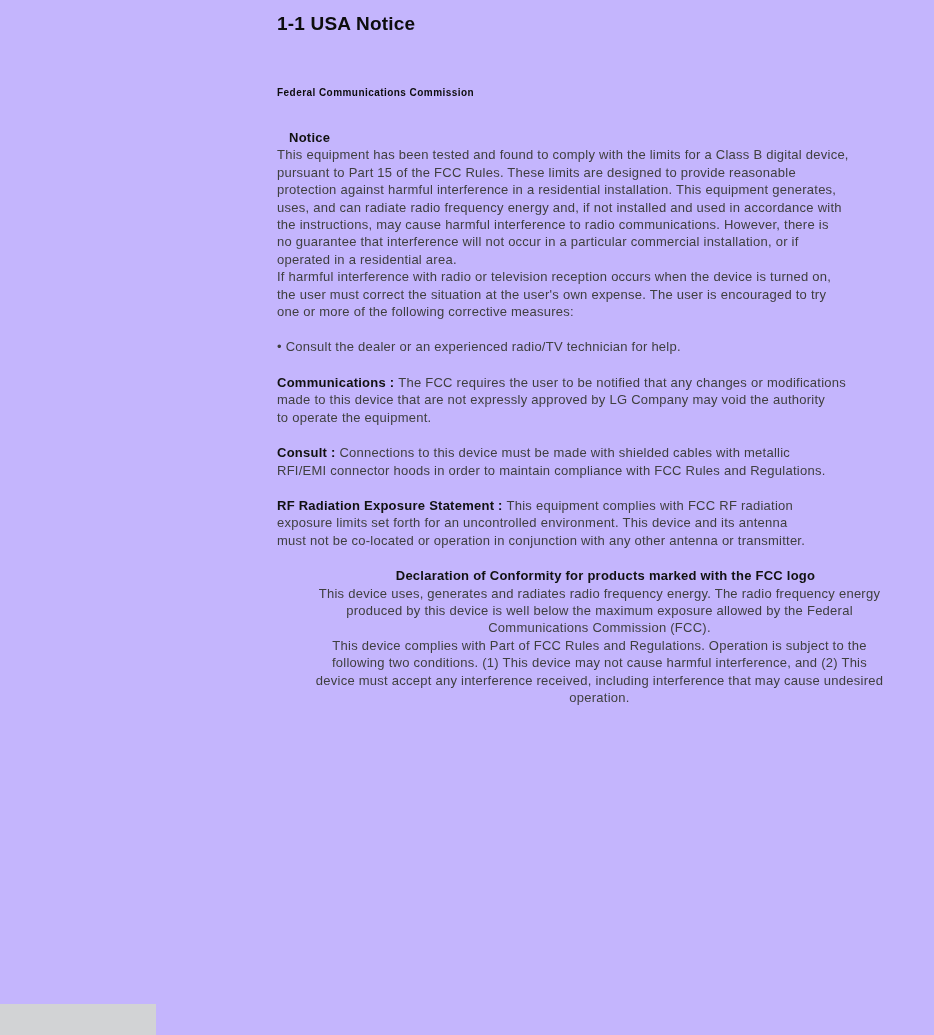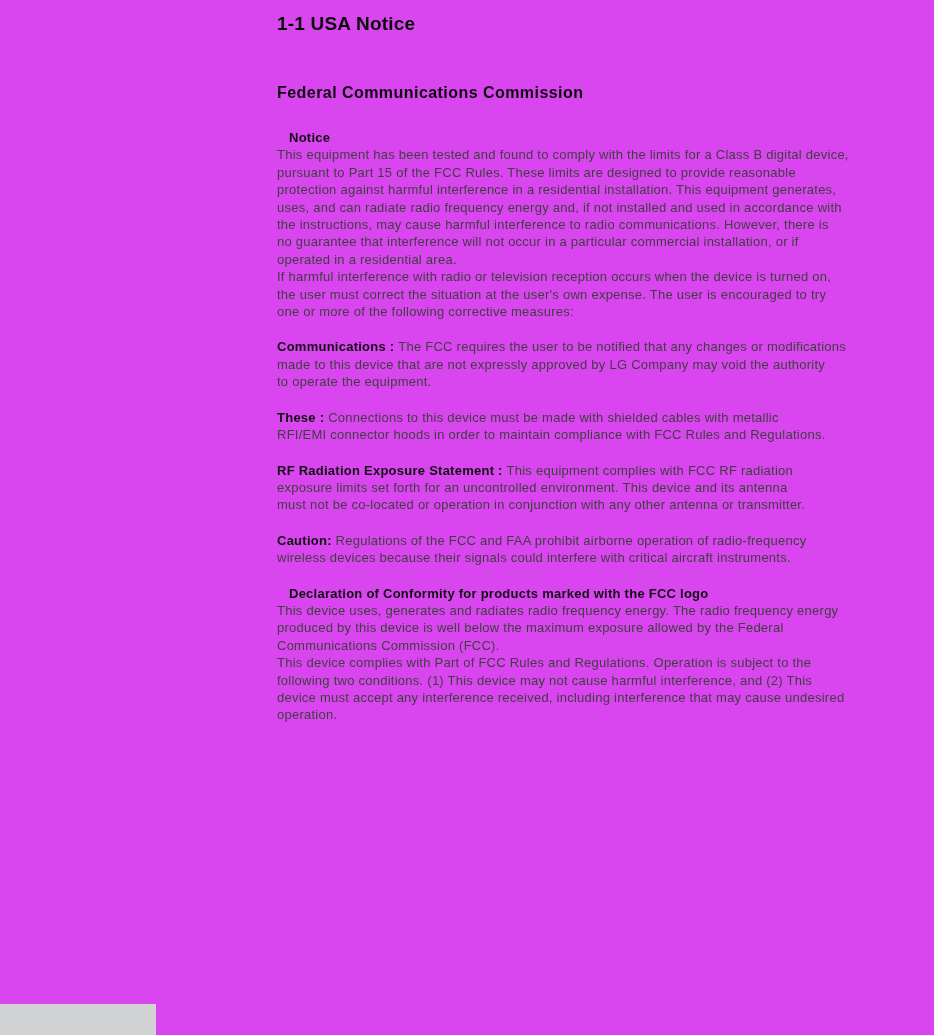--- a/index.html
+++ b/index.html
@@ -7,53 +7,53 @@
   body {
     width: 934px;
     height: 1035px;
     position: relative;
     overflow: hidden;
     font-family: "Liberation Sans", "DejaVu Sans", sans-serif;
   }
   .page {
     position: absolute;
     inset: 0;
-    background: #d946ef;
+    background: #c4b5fd;
   }
   .content {
     position: absolute;
     left: 277px;
     top: 12px;
     width: 645px;
     color: #3f3f3f;
     font-size: 13px;
     line-height: 17.4px;
     letter-spacing: 0.25px;
   }
   h1.page-title {
     font-size: 19px;
     line-height: 23px;
     font-weight: bold;
     color: #0d0d0d;
     letter-spacing: 0.2px;
     margin: 0 0 49px 0;
   }
   h2.section-heading {
-    font-size: 16px;
+    font-size: 10px;
     line-height: 17px;
     font-weight: bold;
     color: #0d0d0d;
     letter-spacing: 0.45px;
     margin: 0 0 28px 0;
   }
   .para {
     white-space: pre-line;
     margin: 0 0 18px 0;
   }
-  .para:last-child { margin-bottom: 0; }
+  .para:last-child { margin-bottom: 0; text-align: center; }
   .bold-lead, .sub-heading {
     font-weight: bold;
     color: #111111;
   }
   .sub-heading { display: block; padding-left: 12px; }
   .footer-bar {
     position: absolute;
     left: 0;
     top: 1004px;
     width: 156px;
@@ -79,34 +79,33 @@
 the instructions, may cause harmful interference to radio communications. However, there is
 no guarantee that interference will not occur in a particular commercial installation, or if
 operated in a residential area.
 If harmful interference with radio or television reception occurs when the device is turned on,
 the user must correct the situation at the user's own expense. The user is encouraged to try
 one or more of the following corrective measures:</span></div>
 
 
 
 
+    <p class="para"><span>• Consult the dealer or an experienced radio/TV technician for help.</span></p>
 
     <p class="para"><span class="bold-lead">Communications : </span><span>The FCC requires the user to be notified that any changes or modifications
 made to this device that are not expressly approved by LG Company may void the authority
 to operate the equipment.</span></p>
 
-    <p class="para"><span class="bold-lead">These : </span><span>Connections to this device must be made with shielded cables with metallic
+    <p class="para"><span class="bold-lead">Consult : </span><span>Connections to this device must be made with shielded cables with metallic
 RFI/EMI connector hoods in order to maintain compliance with FCC Rules and Regulations.</span></p>
 
     <p class="para"><span class="bold-lead">RF Radiation Exposure Statement : </span><span>This equipment complies with FCC RF radiation
 exposure limits set forth for an uncontrolled environment. This device and its antenna
 must not be co-located or operation in conjunction with any other antenna or transmitter.</span></p>
 
-    <p class="para"><span class="bold-lead">Caution: </span><span>Regulations of the FCC and FAA prohibit airborne operation of radio-frequency
-wireless devices because their signals could interfere with critical aircraft instruments.</span></p>
 
     <div class="para"><span class="sub-heading">Declaration of Conformity for products marked with the FCC logo</span><span>This device uses, generates and radiates radio frequency energy. The radio frequency energy
 produced by this device is well below the maximum exposure allowed by the Federal
 Communications Commission (FCC).
 This device complies with Part of FCC Rules and Regulations. Operation is subject to the
 following two conditions. (1) This device may not cause harmful interference, and (2) This
 device must accept any interference received, including interference that may cause undesired
 operation.</span></div>
 
   </div>

